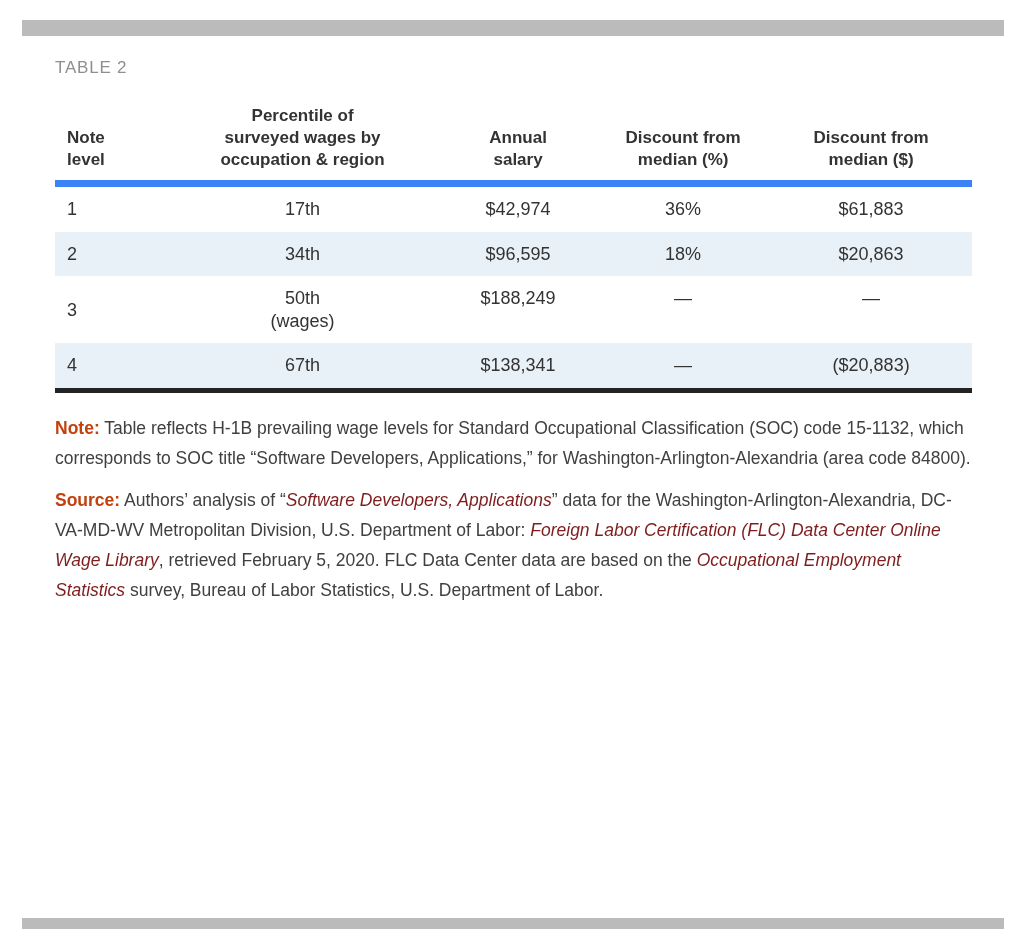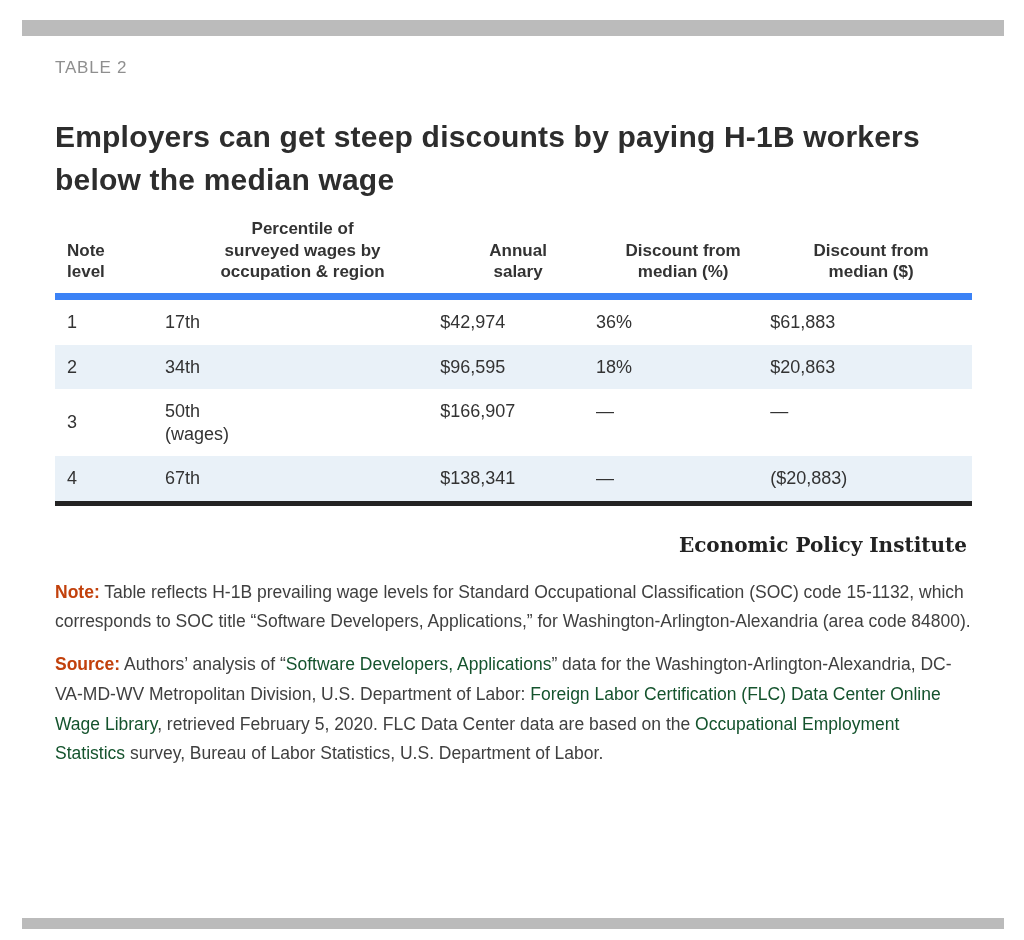--- a/index.html
+++ b/index.html
@@ -27,21 +27,21 @@
   .content {
     position: absolute;
     left: 55px;
     top: 58px;
     width: 917px;
   }
   .table-label {
     font-size: 17px;
     color: #8f8f8f;
     letter-spacing: 0.8px;
-    margin-bottom: 38px;
+    margin-bottom: 27px;
   }
   .title {
     font-size: 30px;
     font-weight: bold;
     color: #2d2d2d;
     line-height: 1.43;
     max-width: 900px;
     margin-bottom: 16px;
     letter-spacing: 0.2px;
   }
@@ -66,21 +66,21 @@
     padding: 0 0 10px 0;
     line-height: 1.28;
     white-space: pre-line;
     border-bottom: 7px solid #3b82f6;
     text-align: center;
   }
   table.wage-table thead th.col-0 { text-align: left; padding-left: 12px; }
   table.wage-table td {
     font-size: 18px;
     color: #333333;
-    text-align: left;
+    text-align: center;
     vertical-align: top;
     padding: 11px 0;
     line-height: 1.25;
     white-space: pre-line;
   }
   table.wage-table td.col-0 {
     text-align: left;
     padding-left: 12px;
     vertical-align: middle;
   }
@@ -101,31 +101,30 @@
   }
   .footnote {
     margin-top: 21px;
     font-size: 17.5px;
     line-height: 1.7;
     color: #404040;
     max-width: 917px;
   }
   .footnote + .footnote { margin-top: 13px; }
   .seg-bold { font-weight: bold; color: #c2410c; }
-  .seg-link { color: #14532d; text-decoration: none; cursor: pointer; }
+  .seg-link { color: #7f1d1d; text-decoration: none; cursor: pointer; font-style: italic; }
 </style>
 </head>
 <body>
 
 <div class="page">
   <div class="top-bar"></div>
 
   <div class="content">
     <div class="table-label">TABLE 2</div>
-    <h1 class="title">Employers can get steep discounts by paying H-1B workers below the median wage</h1>
 
     <table class="wage-table">
       <colgroup>
         <col class="col-w0">
           <col class="col-w1">
           <col class="col-w2">
           <col class="col-w3">
           <col class="col-w4">
       </colgroup>
       <thead>
@@ -155,34 +154,33 @@
             <td class="col-0">2</td>
             <td class="col-1">34th</td>
             <td class="col-2">$96,595</td>
             <td class="col-3">18%</td>
             <td class="col-4">$20,863</td>
           </tr>
           <tr>
             <td class="col-0">3</td>
             <td class="col-1">50th
 (wages)</td>
-            <td class="col-2">$166,907</td>
+            <td class="col-2">$188,249</td>
             <td class="col-3">—</td>
             <td class="col-4">—</td>
           </tr>
           <tr class="alt">
             <td class="col-0">4</td>
             <td class="col-1">67th</td>
             <td class="col-2">$138,341</td>
             <td class="col-3">—</td>
             <td class="col-4">($20,883)</td>
           </tr>
         </tbody>
     </table>
 
-    <div class="attribution">Economic Policy Institute</div>
 
     <p class="footnote"><span class="seg-bold">Note:</span><span class="seg-plain"> Table reflects H-1B prevailing wage levels for Standard Occupational Classification (SOC) code 15-1132, which corresponds to SOC title “Software Developers, Applications,” for Washington-Arlington-Alexandria (area code 84800).</span></p>
     <p class="footnote"><span class="seg-bold">Source:</span><span class="seg-plain"> Authors’ analysis of “</span><a class="seg-link">Software Developers, Applications</a><span class="seg-plain">” data for the Washington-Arlington-Alexandria, DC-VA-MD-WV Metropolitan Division, U.S. Department of Labor: </span><a class="seg-link">Foreign Labor Certification (FLC) Data Center Online Wage Library</a><span class="seg-plain">, retrieved February 5, 2020. FLC Data Center data are based on the </span><a class="seg-link">Occupational Employment Statistics</a><span class="seg-plain"> survey, Bureau of Labor Statistics, U.S. Department of Labor.</span></p>
   </div>
 
   <div class="bottom-bar"></div>
 </div>
 
 </body></html>

